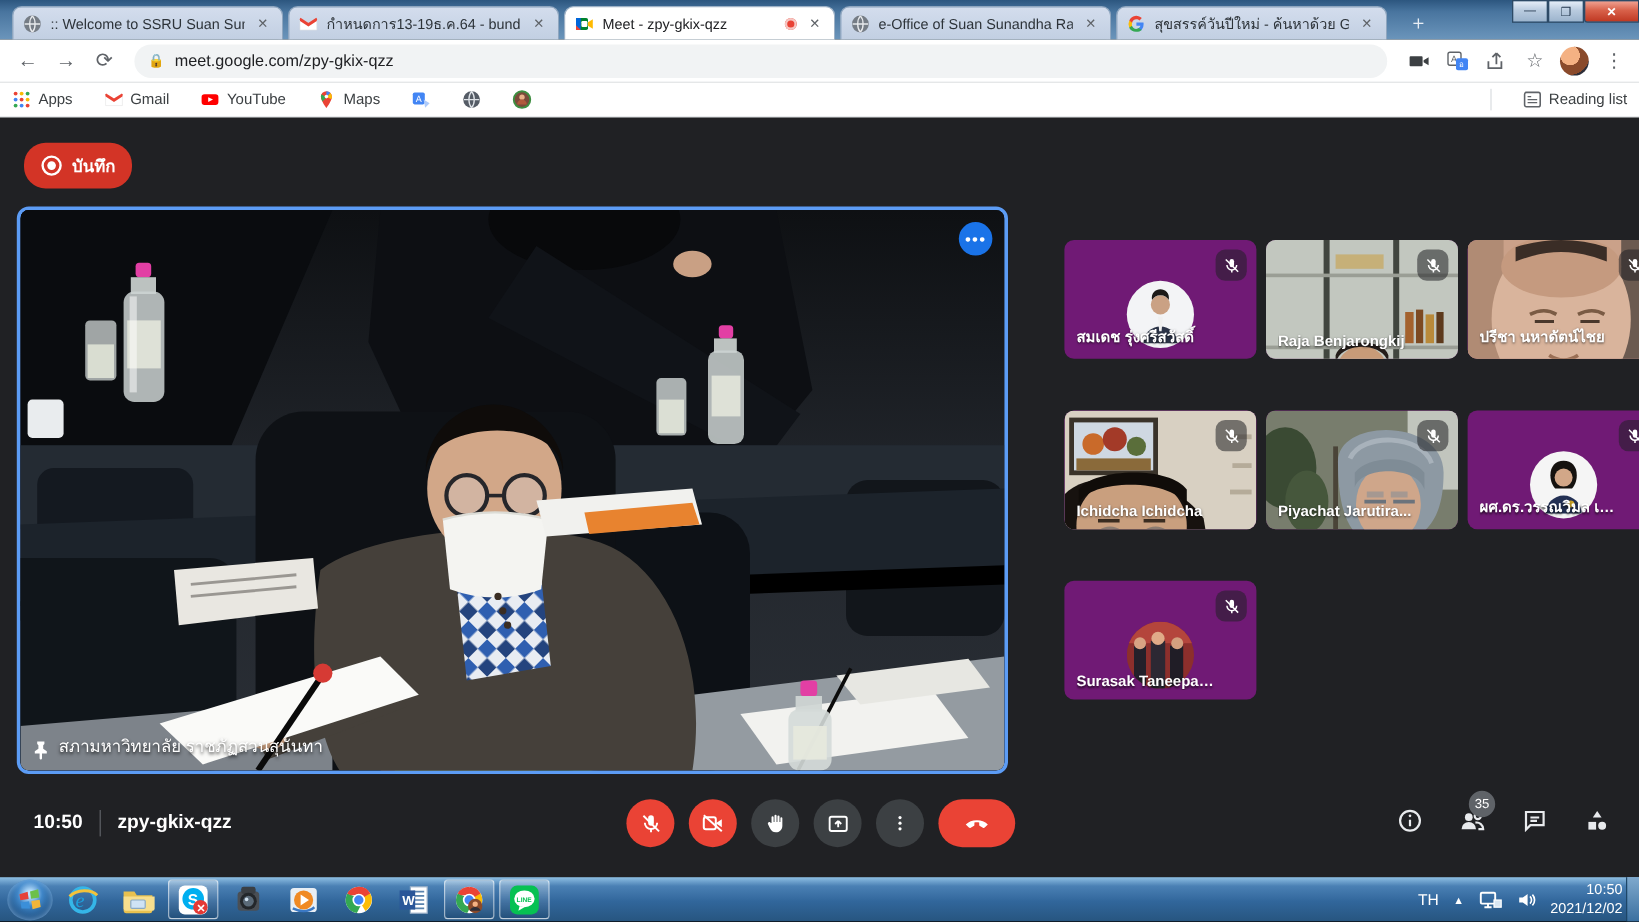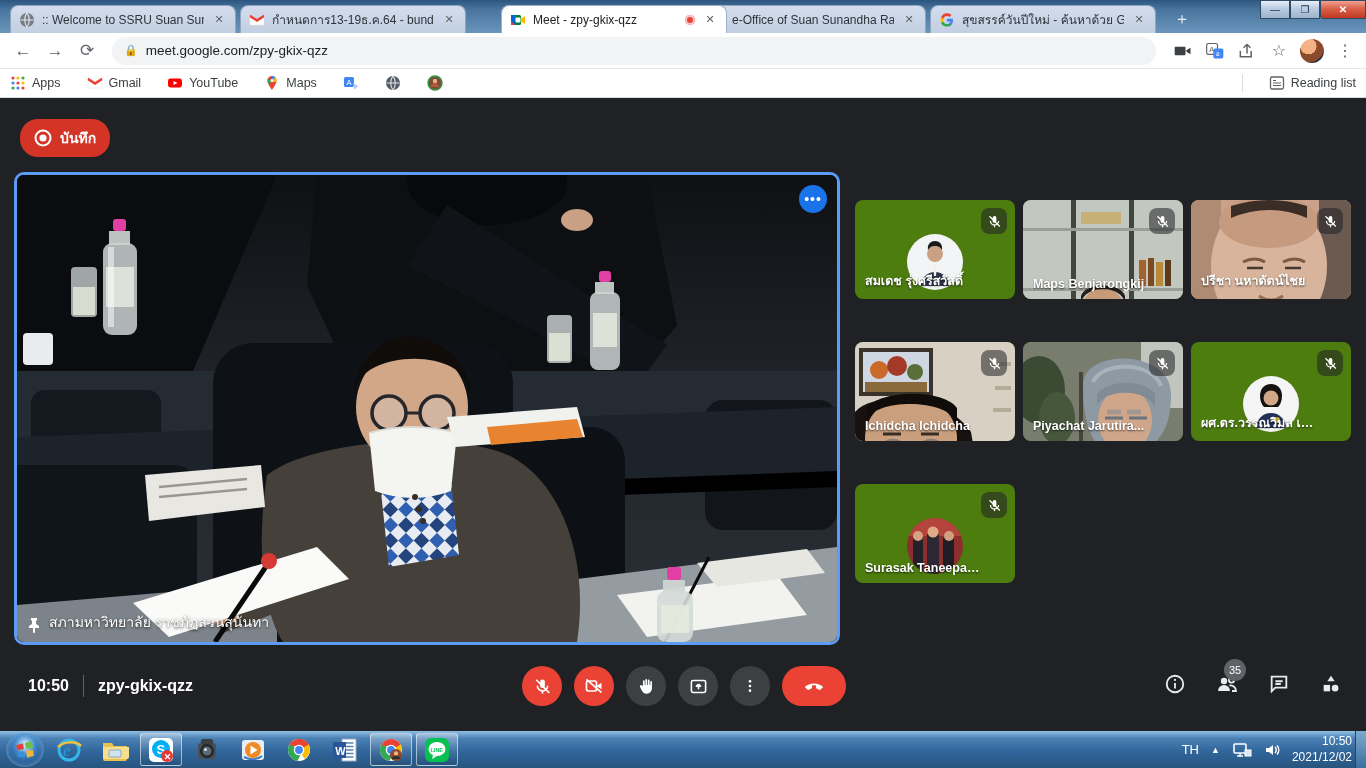--- a/index.html
+++ b/index.html
@@ -7,21 +7,21 @@
     font-family:"Liberation Sans", sans-serif; }
   #screen { position:relative; width:1366px; height:768px; overflow:hidden; }
 
   
   .tabbar { position:absolute; left:0; top:0; width:1366px; height:33px;
     background:linear-gradient(#2c567f, #49759f 30%, #6b95bb); }
   .tab { position:absolute; top:5px; height:28px; width:226px;
     background:linear-gradient(#d3dded,#c2cfe2); border-radius:8px 8px 0 0;
     display:flex; align-items:center; padding:0 8px; gap:7px;
     border:1px solid #8fa6bf; border-bottom:none; cursor:pointer; }
-  .tab.active { background:#fff; z-index:3; border-color:#9db1c6;margin-left:31px; }
+  .tab.active { background:#fff; z-index:3; border-color:#9db1c6; }
   .tab-title { flex:1; font-size:12px; color:#2d3339; white-space:nowrap;
     overflow:hidden; }
   .tab.active .tab-title { color:#202124; }
   .tab-close { width:16px; height:16px; font-size:11px; color:#5f6368;
     display:flex; align-items:center; justify-content:center; border-radius:50%; }
   .favicon { width:16px; height:16px; flex:0 0 16px; position:relative; }
   .rec-dot { width:10px; height:10px; border-radius:50%; background:#e94235;
     box-shadow:0 0 0 2px #f6c6c2 inset; flex:0 0 10px; }
   .newtab-btn { position:absolute; left:1168px; top:8px; width:28px; height:22px;
     border-radius:6px; color:#e8eef5; font-size:16px; display:flex;
@@ -75,21 +75,21 @@
   .vid-menu { position:absolute; right:10px; top:10px; width:28px; height:28px;
     border-radius:50%; background:#1a73e8; color:#fff; display:flex;
     align-items:center; justify-content:center; font-size:14px; letter-spacing:1px;
     cursor:pointer; z-index:4; }
   .vid-label { position:absolute; left:10px; bottom:9px; display:flex;
     align-items:flex-end; gap:8px; color:#fff; font-size:14px;
     text-shadow:0 1px 3px rgba(0,0,0,.8); z-index:4; }
 
   
   .tile { position:absolute; width:160px; height:99px; border-radius:8px;
-    overflow:hidden; background:#4d7c0f; cursor:pointer; }
+    overflow:hidden; background:#701a75; cursor:pointer;margin-left:32px; }
   .tile .scene { position:absolute; inset:0; }
   .tile-name { position:absolute; left:10px; bottom:8px; right:34px;
     color:#fff; font-size:12.5px; font-weight:bold; white-space:nowrap;
     overflow:hidden; text-overflow:ellipsis; text-shadow:0 1px 2px rgba(0,0,0,.7); z-index:3; }
   .tile-name.center { left:0; right:0; bottom:48px; text-align:center; font-size:14px; }
   .mic-off { position:absolute; top:8px; right:8px; width:26px; height:26px;
     border-radius:8px; background:rgba(32,33,36,.55); display:flex;
     align-items:center; justify-content:center; z-index:3; }
   .avatar-circle { position:absolute; left:52px; top:34px; width:56px; height:56px;
     border-radius:50%; overflow:hidden; }
@@ -464,21 +464,21 @@
         <path d="M62 112h14M84 112h14" stroke="#2b2b2b" stroke-width="3"></path>
       </svg>
       <div class="mic-off">
         <svg width="15" height="15" viewBox="0 0 24 24" fill="none" stroke="#fff" stroke-width="2">
             <rect x="9" y="3" width="6" height="11" rx="3" fill="#fff" stroke="none"></rect>
             <path d="M5.5 11a6.5 6.5 0 0 0 13 0"></path>
             <path d="M12 17.5V21"></path>
             <line x1="4" y1="3.5" x2="20.5" y2="20"></line>
           </svg>
       </div>
-      <div class="tile-name">Maps Benjarongkij</div>
+      <div class="tile-name">Raja Benjarongkij</div>
     </div>
 
     <div class="tile" style="left:1191px; top:102px">
       <svg class="scene" width="160" height="138" viewBox="0 0 160 138" preserveAspectRatio="none">
         <rect width="160" height="138" fill="#caa189"></rect>
         <rect x="128" y="0" width="32" height="138" fill="#6b5a50"></rect>
         <rect x="0" y="0" width="30" height="138" fill="#b08b74"></rect>
         <ellipse cx="78" cy="66" rx="58" ry="70" fill="#d9b49c"></ellipse>
         <ellipse cx="78" cy="22" rx="50" ry="26" fill="#c59a7f"></ellipse>
         <path d="M40 18 Q78 2 116 18 L116 6 Q78 -6 40 6 Z" fill="#3a2d26"></path>

